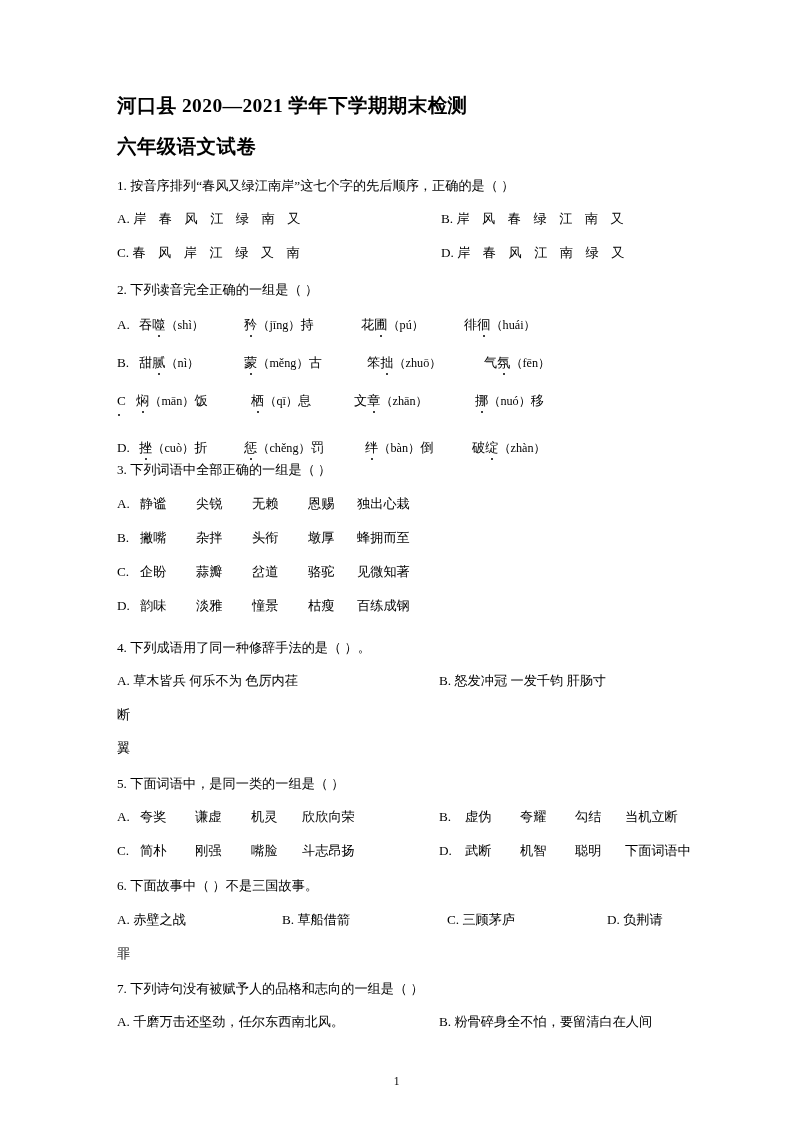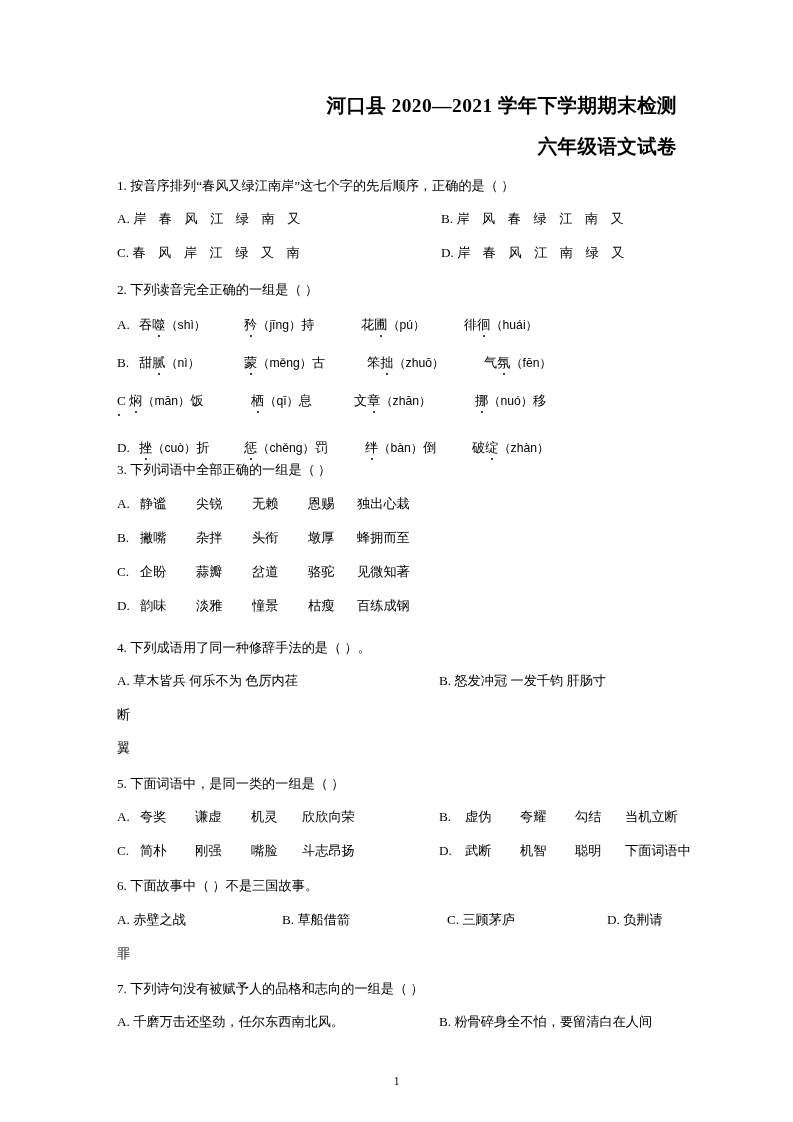--- a/index.html
+++ b/index.html
@@ -20,21 +20,21 @@
   .content {
     position: absolute;
     left: 117px;
     top: 0;
     width: 560px;
   }
 
   
   .title-block {
     padding-top: 96px;
-    text-align: right;
+    text-align: left;
   }
   .doc-title {
     font-size: 19.5px;
     font-weight: bold;
     letter-spacing: 0.4px;
     line-height: 1.0;
     white-space: nowrap;
   }
   .doc-subtitle {
     font-size: 19.5px;
@@ -107,21 +107,21 @@
     left: 1px;
     bottom: -8px;
     width: 2px;
     height: 2px;
     border-radius: 50%;
     background: #000;
   }
 
   
   .py {
-    font-family: Liberation Sans, sans-serif;
+    font-family: Liberation Serif, serif;
     font-size: 12.2px;
   }
 
   
   .page-number {
     position: absolute;
     left: 0;
     right: 0;
     top: 1075px;
     text-align: center;
@@ -163,21 +163,21 @@
     <div class="opt-row" style="height:14px;margin-top:24px">
       <span class="opt" style="left:0px">B.</span>
       <span class="opt" style="left:22px">甜<span class="dotchar">腻</span><span class="py">（nì）</span></span>
       <span class="opt" style="left:127px"><span class="dotchar">蒙</span><span class="py">（měng）</span>古</span>
       <span class="opt" style="left:250px">笨<span class="dotchar">拙</span><span class="py">（zhuō）</span></span>
       <span class="opt" style="left:367px">气<span class="dotchar">氛</span><span class="py">（fēn）</span></span>
     </div>
 
     <div class="opt-row" style="height:14px;margin-top:24px">
       <span class="opt stray-dot" style="left:0px">C</span>
-      <span class="opt" style="left:12px"><span class="dotchar">焖</span><span class="py">（mān）</span>饭</span>
+      <span class="opt" style="left:19px"><span class="dotchar">焖</span><span class="py">（mān）</span>饭</span>
       <span class="opt" style="left:134px"><span class="dotchar">栖</span><span class="py">（qī）</span>息</span>
       <span class="opt" style="left:237px">文<span class="dotchar">章</span><span class="py">（zhān）</span></span>
       <span class="opt" style="left:358px"><span class="dotchar">挪</span><span class="py">（nuó）</span>移</span>
     </div>
 
     <div class="opt-row" style="height:14px;margin-top:33px">
       <span class="opt" style="left:0px">D.</span>
       <span class="opt" style="left:22px"><span class="dotchar">挫</span><span class="py">（cuò）</span>折</span>
       <span class="opt" style="left:127px"><span class="dotchar">惩</span><span class="py">（chěng）</span>罚</span>
       <span class="opt" style="left:248px"><span class="dotchar">绊</span><span class="py">（bàn）</span>倒</span>

